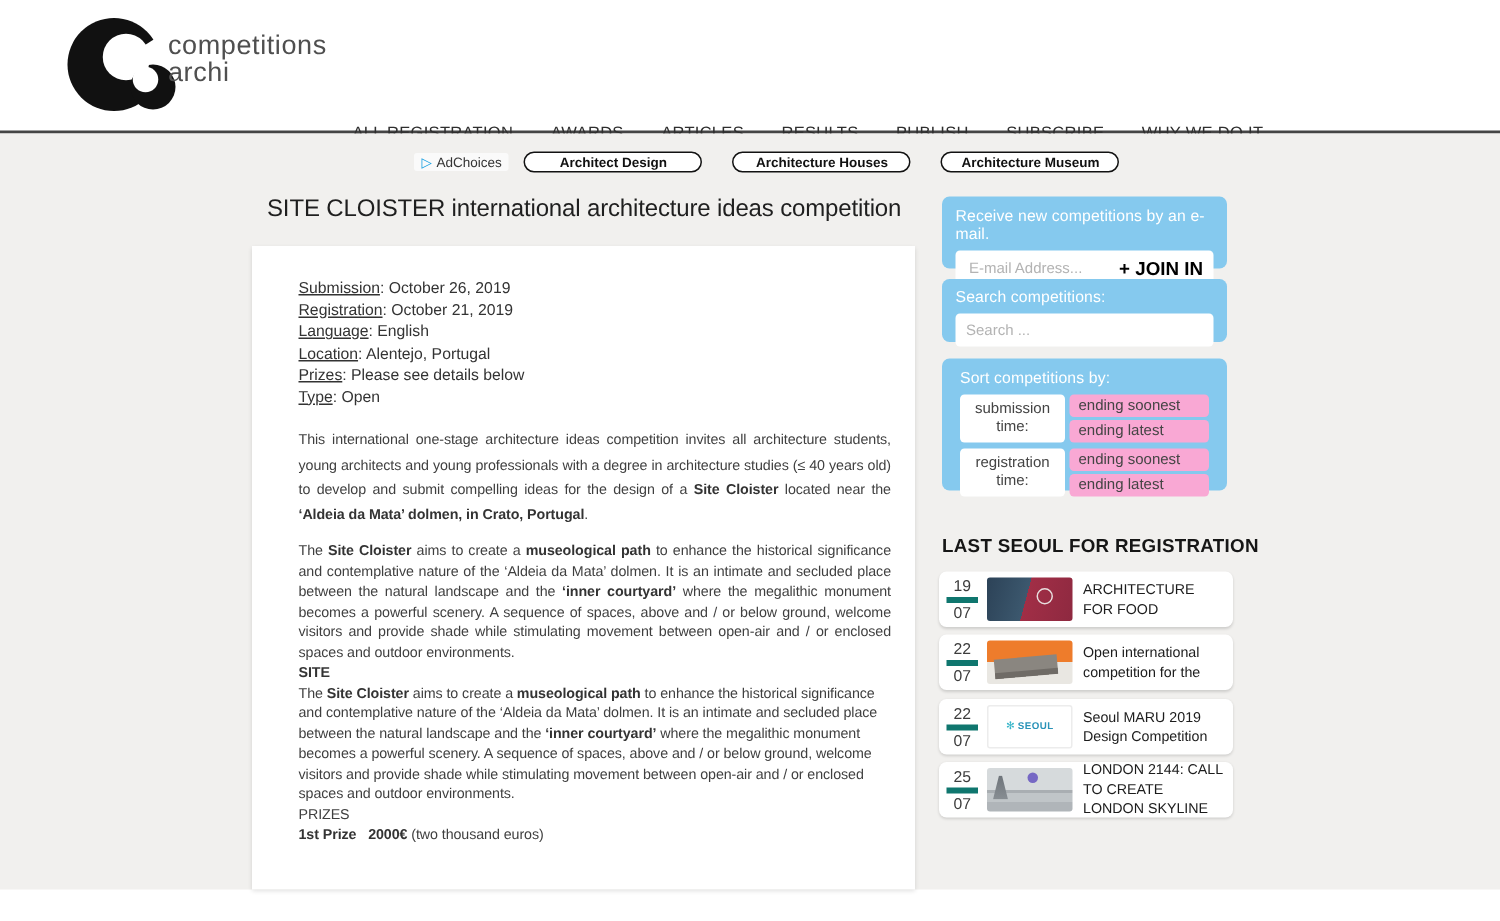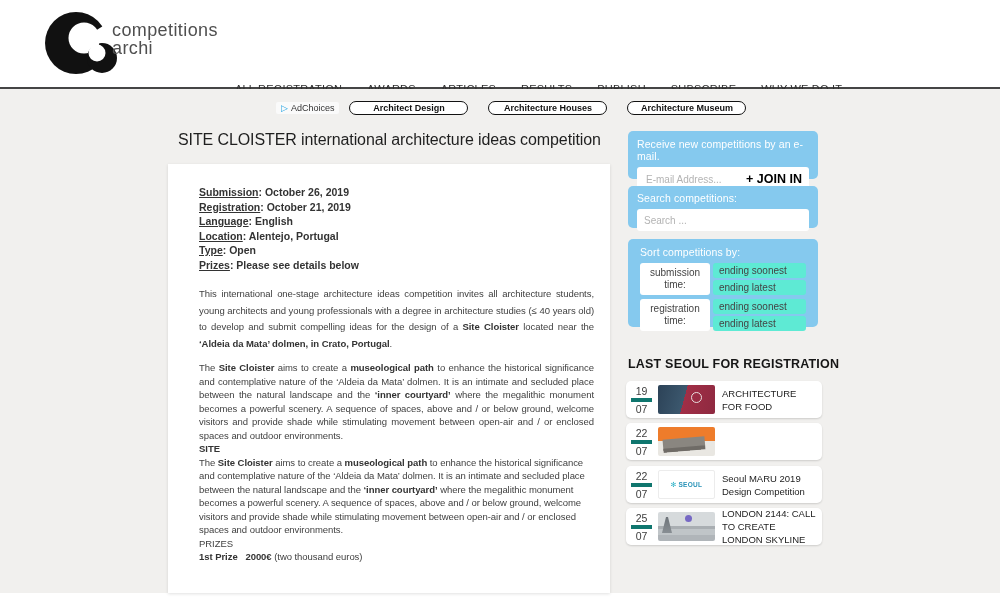--- a/index.html
+++ b/index.html
@@ -25,21 +25,21 @@
   .adchoices-label { font-size:9px; color:#333; }
   .pill { width:119px; height:14px; margin-right:20px; background:#fff; border:1px solid #121212;
           border-radius:9px; display:flex; align-items:center; justify-content:center;
           font-size:9px; font-weight:bold; color:#111; cursor:pointer; text-decoration:none; }
   
   .title { position:absolute; left:178px; top:42px; margin:0; font-size:16px; font-weight:500;
            color:#1f1f1f; letter-spacing:-0.1px; }
   
   .card { position:absolute; left:168px; top:75px; width:442px; height:429px; background:#fff;
           box-shadow:0 1px 3px rgba(0,0,0,.12); padding:21px 16px 0 31px; overflow:hidden; }
-  .details { font-size:10.5px; line-height:14.5px; color:#333;font-weight:bold; }
+  .details { font-size:10.5px; line-height:14.5px; color:#333; }
   .detail-row .dlabel { text-decoration:underline; }
   .detail-row .dvalue::before { content:": "; }
   .para, .subhead, .plainhead { font-size:9.5px; color:#3f3f3f; margin:0; letter-spacing:-0.05px; }
   .para b, .subhead { color:#333; }
   .lead  { margin-top:14px; margin-bottom:9px; line-height:16.5px; text-align:justify; }
   .just  { text-align:justify; }
   .body-lh { line-height:13.5px; }
   .subhead { font-weight:bold; line-height:13.5px; }
   .plainhead { line-height:13.5px; }
   
@@ -54,21 +54,21 @@
               cursor:pointer; white-space:nowrap; font-family:"Liberation Sans",sans-serif; }
   .search-box { top:97px; height:42px; padding:6px 9px; }
   .search-box input { width:100%; height:22px; border:0; outline:0; border-radius:3px; font-size:10px;
                       padding:0 7px; color:#333; font-family:"Liberation Sans",sans-serif; }
   .sort-box { top:150px; height:88px; padding:7px 12px 8px; }
   .sort-group { display:flex; margin-top:4px; }
   .sort-label { width:70px; background:#fff; border-radius:3px; margin-right:3px; padding:2px 4px;
                 display:flex; align-items:center; justify-content:center; text-align:center;
                 font-size:10px; line-height:12px; color:#444; }
   .sort-opts { flex:1; display:flex; flex-direction:column; gap:2px; }
-  .sort-opts button { height:15px; background:#5eead4; border:0; border-radius:3px; text-align:left;
+  .sort-opts button { height:15px; background:#f9a8d4; border:0; border-radius:3px; text-align:left;
                       font-size:10px; color:#444; padding:0 6px; cursor:pointer;
                       font-family:"Liberation Sans",sans-serif; }
   .lastcall-heading { position:absolute; left:628px; top:268px; font-size:12.5px; font-weight:600;
                       color:#161616; letter-spacing:.2px; }
   .lc-item { position:absolute; left:626px; width:196px; height:37px; background:#fff; border-radius:5px;
              box-shadow:0 1px 2px rgba(0,0,0,.15); display:flex; align-items:center; padding:0 5px; cursor:pointer; }
   .lc1 { top:292px; } .lc2 { top:334px; } .lc3 { top:377px; } .lc4 { top:419px; }
   .lc-date { width:21px; flex-shrink:0; text-align:center; font-size:10.5px; color:#3c3c3c; }
   .lc-date .day { display:block; border-bottom:4px solid #0f766e; padding-bottom:1px; margin-bottom:1px; }
   .lc-thumb { width:57px; height:29px; flex-shrink:0; margin:0 7px 0 6px; border-radius:2px;
@@ -141,24 +141,24 @@
       <div class="detail-row">
         <span class="dlabel">Registration</span><span class="dvalue">October 21, 2019</span>
       </div>
       <div class="detail-row">
         <span class="dlabel">Language</span><span class="dvalue">English</span>
       </div>
       <div class="detail-row">
         <span class="dlabel">Location</span><span class="dvalue">Alentejo, Portugal</span>
       </div>
       <div class="detail-row">
+        <span class="dlabel">Prizes</span><span class="dvalue">Please see details below</span>
+      </div>
+      <div class="detail-row">
         <span class="dlabel">Type</span><span class="dvalue">Open</span>
-      </div>
-      <div class="detail-row">
-        <span class="dlabel">Prizes</span><span class="dvalue">Please see details below</span>
       </div>
     </div>
     <p class="para lead"><span>This international one-stage architecture ideas competition invites all architecture students, young architects and young professionals with a degree in architecture studies (≤ 40 years old) to develop and submit compelling ideas for the design of a </span><b>Site Cloister</b><span> located near the </span><b>‘Aldeia da Mata’ dolmen, in Crato, Portugal</b><span>.</span></p>
     <p class="para body-lh just"><span>The </span><b>Site Cloister</b><span> aims to create a </span><b>museological path</b><span> to enhance the historical significance and contemplative nature of the ‘Aldeia da Mata’ dolmen. It is an intimate and secluded place between the natural landscape and the </span><b>‘inner courtyard’</b><span> where the megalithic monument becomes a powerful scenery. A sequence of spaces, above and / or below ground, welcome visitors and provide shade while stimulating movement between open-air and / or enclosed spaces and outdoor environments.</span></p>
     <div class="subhead">SITE</div>
     <p class="para body-lh"><span>The </span><b>Site Cloister</b><span> aims to create a </span><b>museological path</b><span> to enhance the historical significance and contemplative nature of the ‘Aldeia da Mata’ dolmen. It is an intimate and secluded place between the natural landscape and the </span><b>‘inner courtyard’</b><span> where the megalithic monument becomes a powerful scenery. A sequence of spaces, above and / or below ground, welcome visitors and provide shade while stimulating movement between open-air and / or enclosed spaces and outdoor environments.</span></p>
     <div class="plainhead">PRIZES</div>
     <p class="para body-lh"><b>1st Prize</b><span>&nbsp;&nbsp;&nbsp;</span><b>2000€</b><span> (two thousand euros)</span></p>
   </div>
 
@@ -203,20 +203,21 @@
     <span class="lc-thumb thumb-food"></span>
     <span class="lc-title">ARCHITECTURE FOR FOOD</span>
   </div>
 
   <div class="lc-item lc2">
     <span class="lc-date">
       <span class="day">22</span>
       <span class="month">07</span>
     </span>
     <span class="lc-thumb thumb-open"></span>
+    <span class="lc-title">Open international competition for the</span>
   </div>
 
   <div class="lc-item lc3">
     <span class="lc-date">
       <span class="day">22</span>
       <span class="month">07</span>
     </span>
     <span class="lc-thumb thumb-seoul">
       <span class="seoul-mark">✻</span>
       <span class="seoul-text">SEOUL</span>

